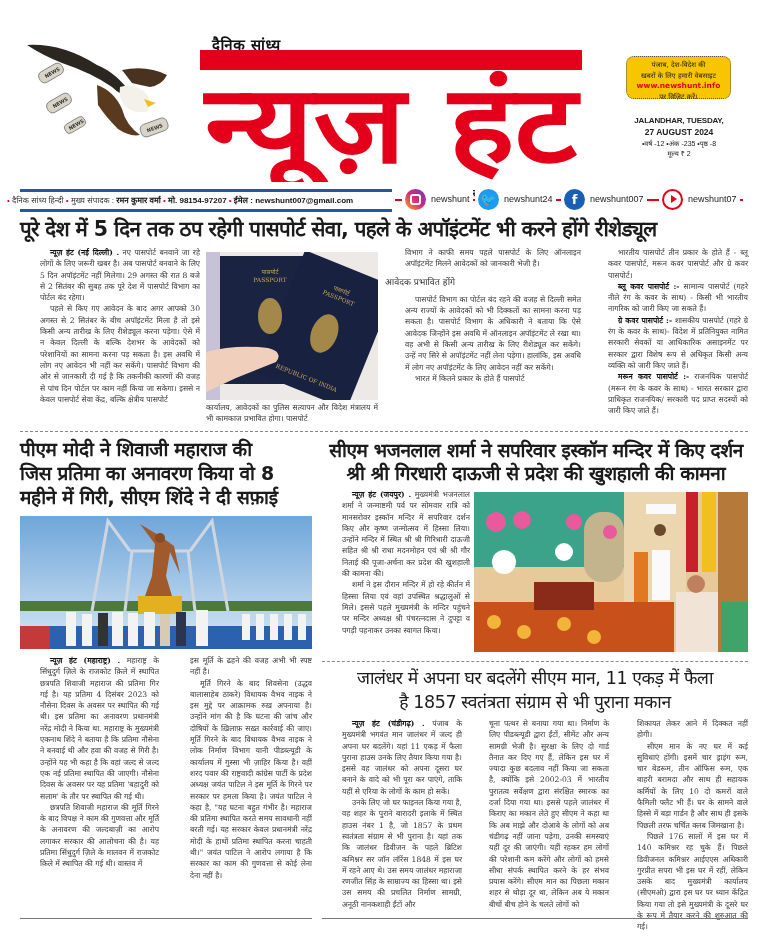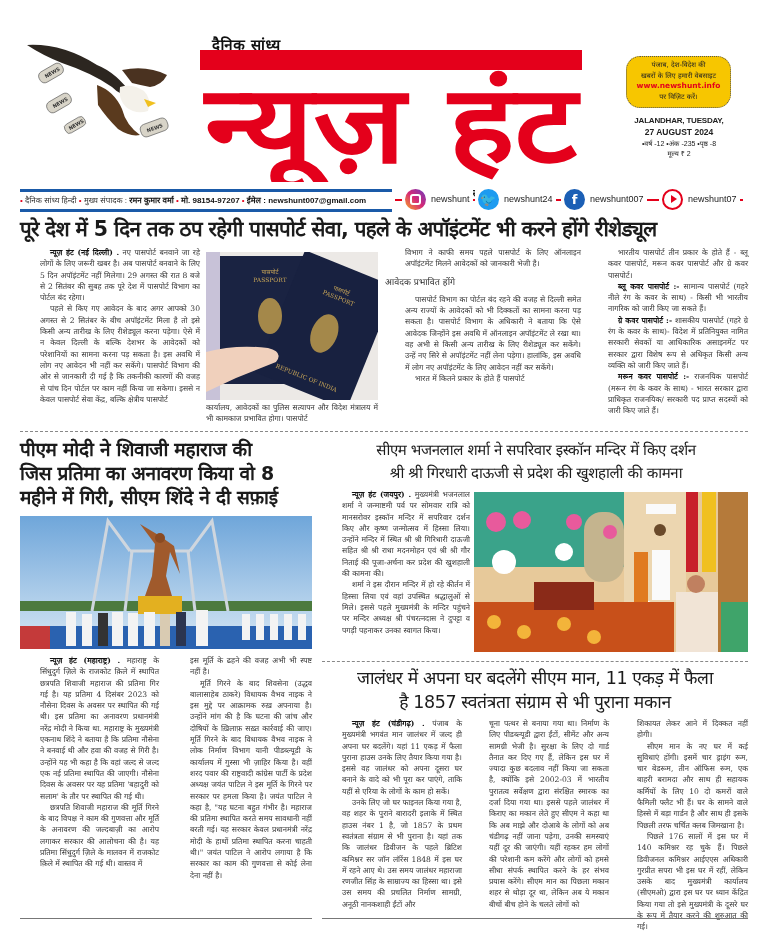--- a/index.html
+++ b/index.html
@@ -6,32 +6,32 @@
   html, body { width: 768px; height: 940px; background: #fff; overflow: hidden; }
   body { font-family: "DejaVu Serif", serif; color: #222; position: relative; }
 
   
   .masthead { position: absolute; left: 0; top: 0; width: 768px; height: 190px; }
   .eagle { position: absolute; left: 22px; top: 25px; width: 150px; height: 115px; }
   .tag-small { position: absolute; left: 212px; top: 34px; font-family: "DejaVu Sans", sans-serif; font-weight: bold; font-size: 15px; color: #111; letter-spacing: 0.5px; }
   .logo { position: absolute; left: 200px; top: 50px; width: 382px; height: 132px; }
   .slogan { position: absolute; left: 456px; top: 153px; font-family: "DejaVu Sans", sans-serif; font-weight: bold; font-size: 11px; color: #222; letter-spacing: 0.5px; margin-top: 32px; }
 
-  .promo { position: absolute; left: 626px; top: 56px; width: 105px; height: 52px; background: #f7c600; border: 1.5px dotted #555; border-radius: 14px; text-align: center; font-family: "DejaVu Sans", sans-serif; font-size: 7px; line-height: 10.5px; padding-top: 3px; color: #222; }
+  .promo { position: absolute; left: 626px; top: 56px; width: 105px; height: 43px; background: #f7c600; border: 1.5px dotted #555; border-radius: 8px; text-align: center; font-family: "DejaVu Sans", sans-serif; font-size: 7px; line-height: 10.5px; padding-top: 3px; color: #222; }
   .promo .url { color: #e4001b; font-weight: bold; font-size: 7.5px; }
 
   .dateline { position: absolute; left: 620px; top: 116px; width: 118px; text-align: center; font-family: "Liberation Sans", sans-serif; color: #222; }
   .dateline .city { font-weight: bold; font-size: 8px; letter-spacing: -0.2px; }
   .dateline .date { font-weight: bold; font-size: 8.5px; margin-top: 2px; text-align: center; }
   .dateline .meta { font-size: 7px; margin-top: 2px; }
   .dateline .price { font-size: 7px; margin-top: 1px; }
 
   
   .rule-blue { position: absolute; left: 20px; width: 728px; height: 3px; background: #1a5aa8; }
-  .infobar { position: absolute; left: 20px; top: 192px; width: 370px; height: 30px; font-family: "Liberation Sans", sans-serif; font-size: 8px; color: #333; line-height: 17px; white-space: nowrap; }
+  .infobar { position: absolute; left: 7px; top: 192px; width: 370px; height: 30px; font-family: "Liberation Sans", sans-serif; font-size: 8px; color: #333; line-height: 17px; white-space: nowrap; }
   .infobar b { color: #111; }
   .infobar .dot { color: #e4001b; }
   .social-line { position: absolute; left: 395px; top: 199px; width: 348px; height: 2px; background: #e4001b; }
   .social { position: absolute; top: 187px; height: 24px; display: flex; align-items: center; gap: 5px; background: #fff; padding: 0 3px; font-family: "Liberation Sans", sans-serif; font-size: 9px; color: #222; }
   .soc-ic { width: 21px; height: 21px; border-radius: 50%; display: flex; align-items: center; justify-content: center; color: #fff; font-weight: bold; font-size: 13px; font-family: "DejaVu Sans", sans-serif; }
 
   
   .h1 { position: absolute; font-family: "DejaVu Sans", sans-serif; font-weight: bold; color: #1b1b1b; white-space: nowrap; }
   .body-txt { position: absolute; font-family: "DejaVu Serif", serif; font-size: 7.6px; line-height: 11.3px; color: #333; text-align: justify; }
   .body-txt p { text-indent: 10px; margin-left: 20px; }
@@ -216,21 +216,21 @@
   <p>छत्रपति शिवाजी महाराज की मूर्ति गिरने के बाद विपक्ष ने काम की गुणवत्ता और मूर्ति के अनावरण की जल्दबाज़ी का आरोप लगाकर सरकार की आलोचना की है। यह प्रतिमा सिंधुदुर्ग ज़िले के मालवन में राजकोट क़िले में स्थापित की गई थी। वास्तव में</p>
 </div>
 
 <div class="body-txt" style="left:170px;top:655px;width:142px;">
   <p style="text-indent:0">इस मूर्ति के ढहने की वजह अभी भी स्पष्ट नहीं है।</p>
   <p>मूर्ति गिरने के बाद शिवसेना (उद्धव बालासाहेब ठाकरे) विधायक वैभव नाइक ने इस मुद्दे पर आक्रामक रुख़ अपनाया है। उन्होंने मांग की है कि घटना की जांच और दोषियों के ख़िलाफ़ सख़्त कार्रवाई की जाए। मूर्ति गिरने के बाद विधायक वैभव नाइक ने लोक निर्माण विभाग यानी पीडब्ल्यूडी के कार्यालय में गुस्सा भी ज़ाहिर किया है। वहीं शरद पवार की राष्ट्रवादी कांग्रेस पार्टी के प्रदेश अध्यक्ष जयंत पाटिल ने इस मूर्ति के गिरने पर सरकार पर हमला किया है। जयंत पाटिल ने कहा है, "यह घटना बहुत गंभीर है। महाराज की प्रतिमा स्थापित करते समय सावधानी नहीं बरती गई। यह सरकार केवल प्रधानमंत्री नरेंद्र मोदी के हाथों प्रतिमा स्थापित करना चाहती थी।" जयंत पाटिल ने आरोप लगाया है कि सरकार का काम की गुणवत्ता से कोई लेना देना नहीं है।</p>
 </div>
 
 <div class="sep" style="left:20px;top:918px;width:292px;border-top:1.5px solid #777;"></div>
 
-<div class="h1" style="left:322px;top:439px;width:428px;font-size:15px;line-height:23px;letter-spacing:-0.4px;text-align:center;font-weight:normal;">
+<div class="h1" style="left:322px;top:439px;width:428px;font-size:19px;line-height:23px;letter-spacing:-0.4px;text-align:center;font-weight:bold;">
   <div>सीएम भजनलाल शर्मा ने सपरिवार इस्कॉन मन्दिर में किए दर्शन</div>
   <div>श्री श्री गिरधारी दाऊजी से प्रदेश की खुशहाली की कामना</div>
 </div>
 
 <div class="body-txt" style="left:322px;top:489px;width:148px;">
   <p><b>न्यूज़ हंट (जयपुर) .</b><span> मुख्यमंत्री भजनलाल शर्मा ने जन्माष्टमी पर्व पर सोमवार रात्रि को मानसरोवर इस्कॉन मन्दिर में सपरिवार दर्शन किए और कृष्ण जन्मोत्सव में हिस्सा लिया। उन्होंने मन्दिर में स्थित श्री श्री गिरिधारी दाऊजी सहित श्री श्री राधा मदनमोहन एवं श्री श्री गौर निताई की पूजा-अर्चना कर प्रदेश की खुशहाली की कामना की।</span></p>
   <p>शर्मा ने इस दौरान मन्दिर में हो रहे कीर्तन में हिस्सा लिया एवं वहां उपस्थित श्रद्धालुओं से मिले। इससे पहले मुख्यमंत्री के मन्दिर पहुंचने पर मन्दिर अध्यक्ष श्री पंचरत्नदास ने दुपट्टा व पगड़ी पहनाकर उनका स्वागत किया।</p>
 </div>
 
 <div class="photo" style="left:474px;top:492px;width:274px;height:160px;">

